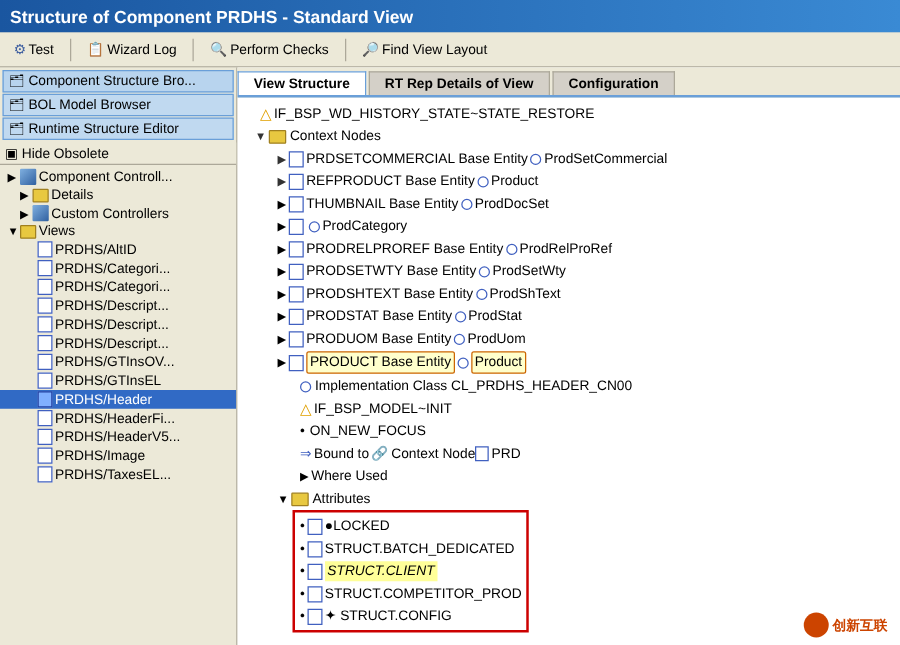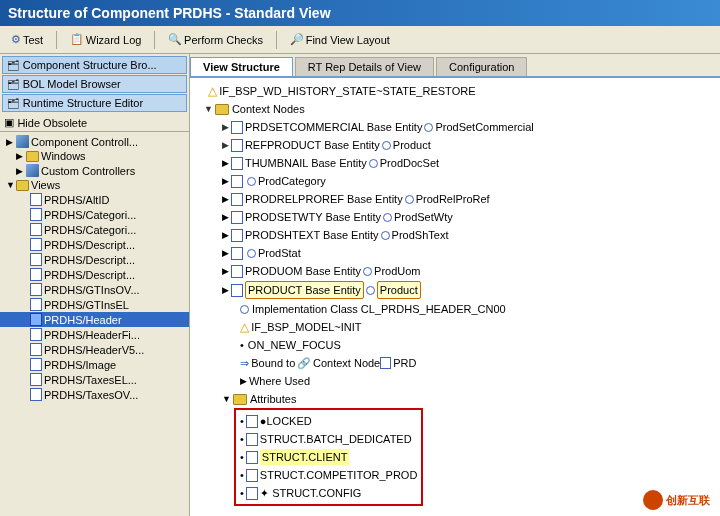--- a/index.html
+++ b/index.html
@@ -120,20 +120,21 @@
     }
 
     .content-tab {
       padding: 3px 12px;
       font-size: 11px;
       cursor: pointer;
       border: 1px solid #aca899;
       border-bottom: none;
       background: #d4d0c8;
       margin-right: 2px;
+      font-weight: bold;
     }
     .content-tab.active {
       background: white;
       border-color: #6a9fd8;
       font-weight: bold;
     }
 
     .content-body {
       flex: 1;
       overflow: auto;
@@ -207,21 +208,21 @@
         <span style="display:inline-block;width:4px;"></span>
         <span class="tree-arrow">▶</span>
         <span style="display:inline-block;width:13px;height:13px;background:linear-gradient(135deg,#80b0e0,#3060a0);border-radius:1px;vertical-align:middle;margin-right:2px;"></span>
         <span>Component Controll...</span>
       </div>
 
       <div class="tree-item">
         <span style="display:inline-block;width:14px;"></span>
         <span class="tree-arrow">▶</span>
         <span style="display:inline-block;width:13px;height:11px;background:#e8c840;border:1px solid #a08020;border-radius:1px;vertical-align:middle;margin-right:2px;"></span>
-        <span>Windows</span>
+        <span>Details</span>
       </div>
 
       <div class="tree-item">
         <span style="display:inline-block;width:14px;"></span>
         <span class="tree-arrow">▶</span>
         <span style="display:inline-block;width:13px;height:13px;background:linear-gradient(135deg,#80b0e0,#3060a0);border-radius:1px;vertical-align:middle;margin-right:2px;"></span>
         <span>Custom Controllers</span>
       </div>
 
       <div class="tree-item">
@@ -288,25 +289,20 @@
         </div>
       <div class="tree-item">
           <span style="width:28px;display:inline-block;"></span>
           <span style="display:inline-block;width:12px;height:13px;background:white;border:1px solid #4060c0;vertical-align:middle;margin-right:2px;"></span>
           <span>PRDHS/Image</span>
         </div>
       <div class="tree-item">
           <span style="width:28px;display:inline-block;"></span>
           <span style="display:inline-block;width:12px;height:13px;background:white;border:1px solid #4060c0;vertical-align:middle;margin-right:2px;"></span>
           <span>PRDHS/TaxesEL...</span>
-        </div>
-      <div class="tree-item">
-          <span style="width:28px;display:inline-block;"></span>
-          <span style="display:inline-block;width:12px;height:13px;background:white;border:1px solid #4060c0;vertical-align:middle;margin-right:2px;"></span>
-          <span>PRDHS/TaxesOV...</span>
         </div>
     </div>
   </div>
 
   <div class="content-area">
     <div class="content-tabs">
       <div class="content-tab active">
         <span>View Structure</span>
       </div>
       <div class="content-tab">
@@ -378,20 +374,21 @@
       <div class="tree-node" style="padding-left:24px;">
         <span style="font-size:9px;margin-right:2px;">▶</span>
         <span style="display:inline-block;width:12px;height:13px;background:white;border:1px solid #4060c0;vertical-align:middle;margin-right:2px;"></span>
         <span>PRODSHTEXT Base Entity </span>
         <span style="display:inline-block;width:9px;height:9px;border-radius:50%;border:1px solid #4060c0;background:white;vertical-align:middle;margin:0 2px;"></span>
         <span> ProdShText</span>
       </div>
       <div class="tree-node" style="padding-left:24px;">
         <span style="font-size:9px;margin-right:2px;">▶</span>
         <span style="display:inline-block;width:12px;height:13px;background:white;border:1px solid #4060c0;vertical-align:middle;margin-right:2px;"></span>
+        <span>PRODSTAT Base Entity </span>
         <span style="display:inline-block;width:9px;height:9px;border-radius:50%;border:1px solid #4060c0;background:white;vertical-align:middle;margin:0 2px;"></span>
         <span> ProdStat</span>
       </div>
       <div class="tree-node" style="padding-left:24px;">
         <span style="font-size:9px;margin-right:2px;">▶</span>
         <span style="display:inline-block;width:12px;height:13px;background:white;border:1px solid #4060c0;vertical-align:middle;margin-right:2px;"></span>
         <span>PRODUOM Base Entity </span>
         <span style="display:inline-block;width:9px;height:9px;border-radius:50%;border:1px solid #4060c0;background:white;vertical-align:middle;margin:0 2px;"></span>
         <span> ProdUom</span>
       </div>
@@ -446,21 +443,21 @@
           <span>●LOCKED</span>
         </div>
         <div class="tree-node" style="padding-left:0;">
           <span style="margin-right:2px;">•</span>
           <span style="display:inline-block;width:12px;height:13px;background:white;border:1px solid #4060c0;vertical-align:middle;margin-right:2px;"></span>
           <span>STRUCT.BATCH_DEDICATED</span>
         </div>
         <div class="tree-node" style="padding-left:0;">
           <span style="margin-right:2px;">•</span>
           <span style="display:inline-block;width:12px;height:13px;background:white;border:1px solid #4060c0;vertical-align:middle;margin-right:2px;"></span>
-          <span style="background:#ffff99;padding:0 2px;">STRUCT.CLIENT</span>
+          <span style="background:#ffff99;padding:0 2px;font-style:italic;">STRUCT.CLIENT</span>
         </div>
         <div class="tree-node" style="padding-left:0;">
           <span style="margin-right:2px;">•</span>
           <span style="display:inline-block;width:12px;height:13px;background:white;border:1px solid #4060c0;vertical-align:middle;margin-right:2px;"></span>
           <span>STRUCT.COMPETITOR_PROD</span>
         </div>
         <div class="tree-node" style="padding-left:0;">
           <span style="margin-right:2px;">•</span>
           <span style="display:inline-block;width:12px;height:13px;background:white;border:1px solid #4060c0;vertical-align:middle;margin-right:2px;"></span>
           <span>✦ STRUCT.CONFIG</span>

